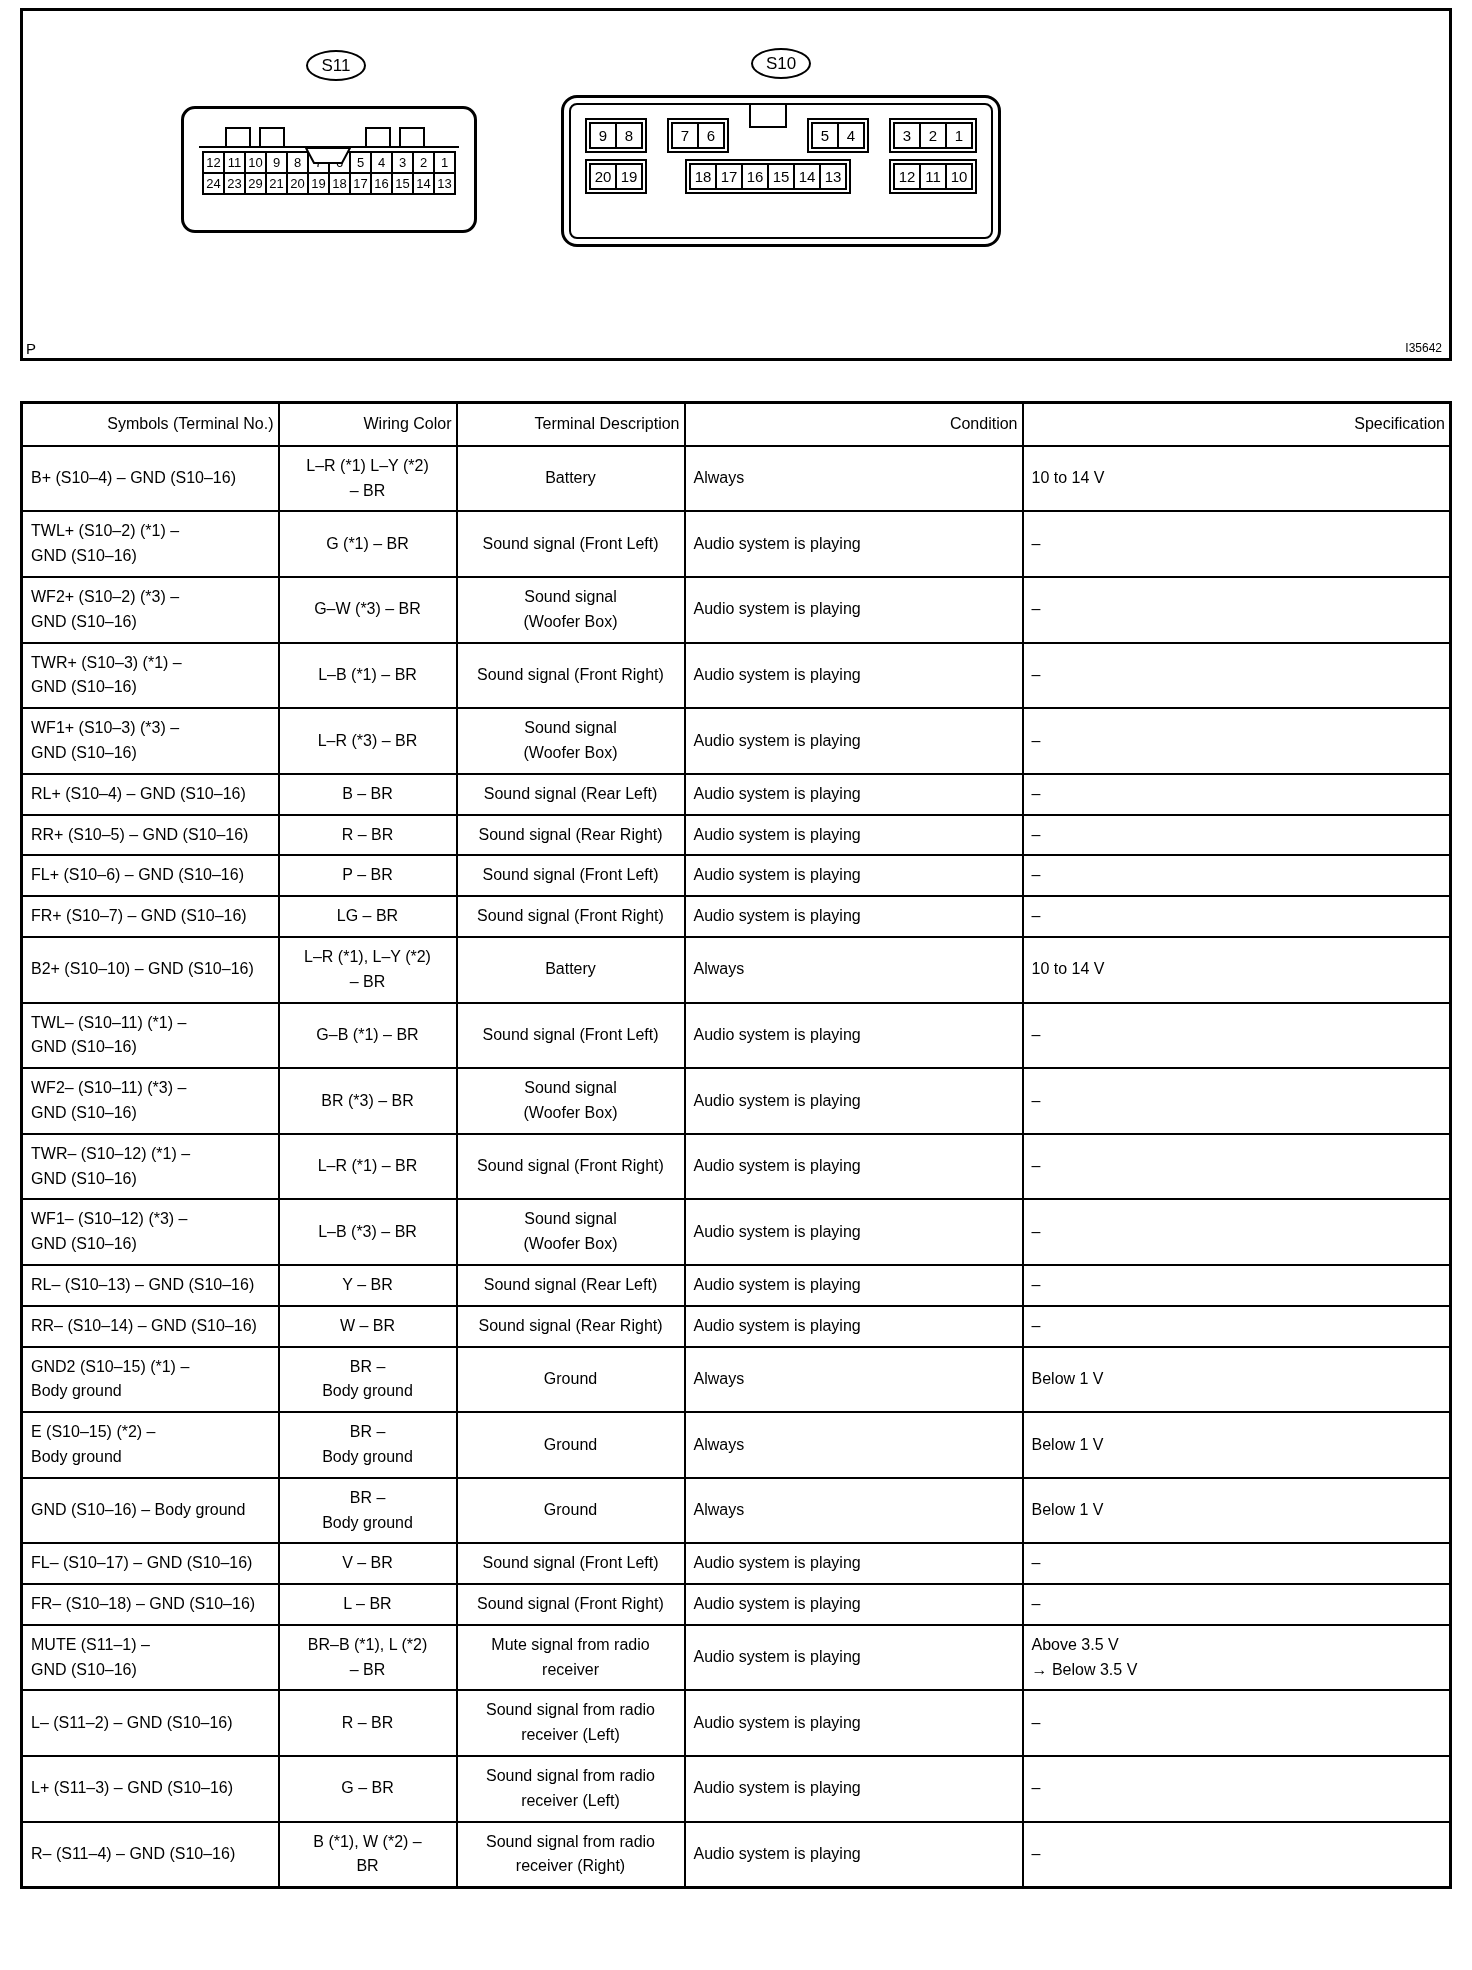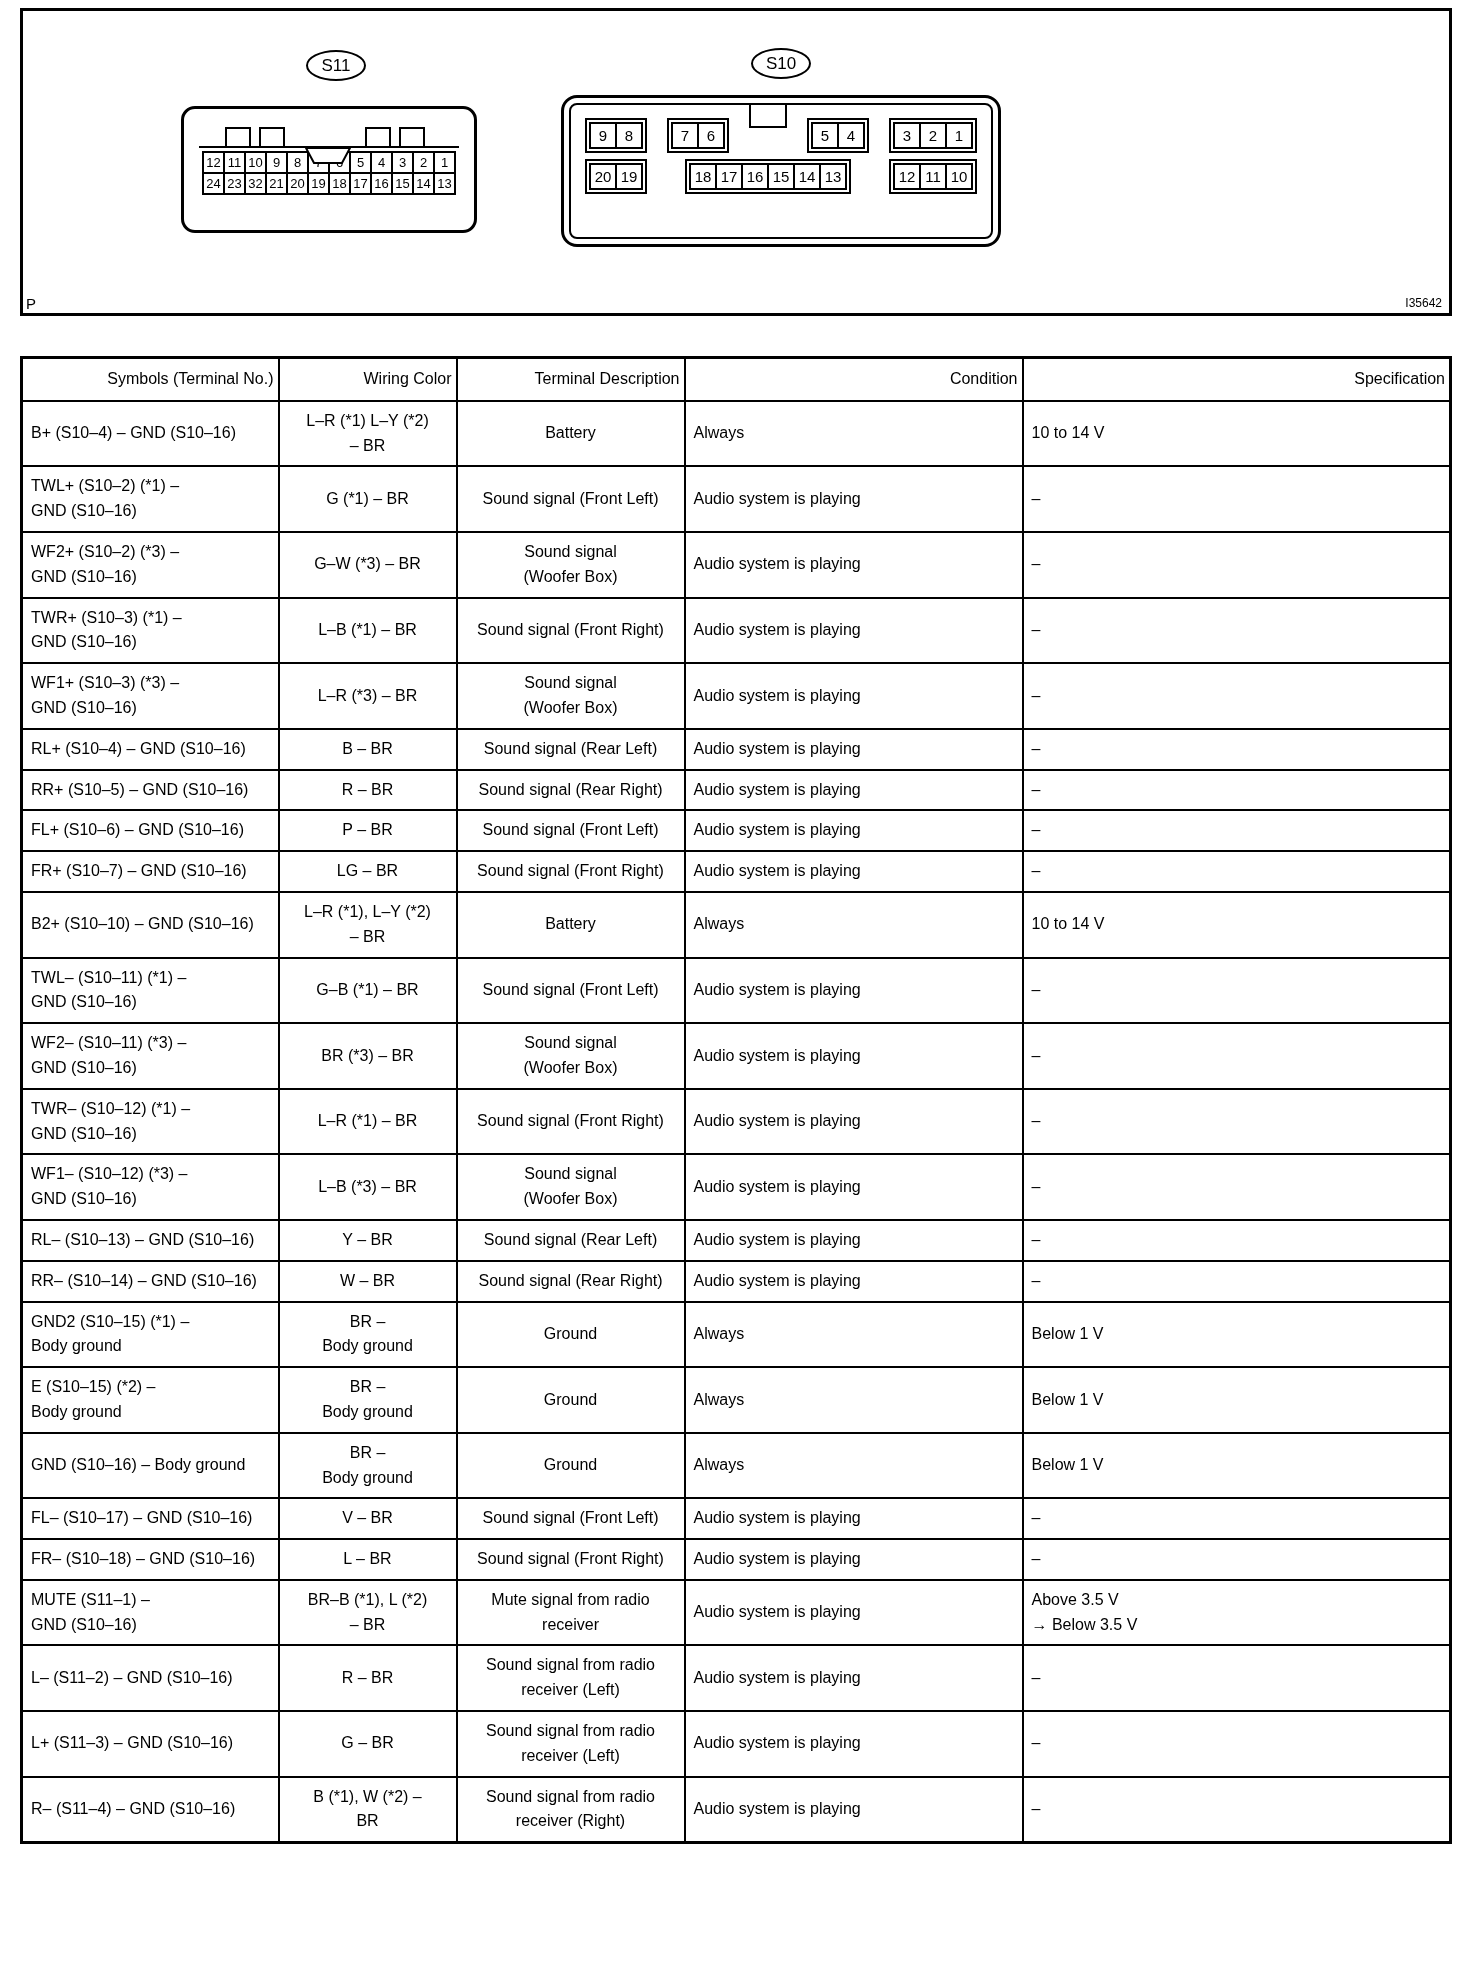--- a/index.html
+++ b/index.html
@@ -7,21 +7,21 @@
   body {
     width: 1472px;
     color: #000;
     font-family: "Liberation Sans", "DejaVu Sans", sans-serif;
   }
   .page { padding: 8px 20px 24px 20px; }
 
   
   .figure {
     position: relative;
-    height: 308px;
+    height: 353px;
     border: 3px solid #000;
     background: #fff;
   }
   .oval-label {
     position: absolute;
     width: 60px; height: 31px;
     border: 2.5px solid #000;
     border-radius: 50%;
     display: flex; align-items: center; justify-content: center;
     font-size: 17px;
@@ -144,21 +144,21 @@
             <div class="pin-cell s11-cell">6</div>
             <div class="pin-cell s11-cell">5</div>
             <div class="pin-cell s11-cell">4</div>
             <div class="pin-cell s11-cell">3</div>
             <div class="pin-cell s11-cell">2</div>
             <div class="pin-cell s11-cell">1</div>
           </div>
           <div class="pin-row">
             <div class="pin-cell s11-cell">24</div>
             <div class="pin-cell s11-cell">23</div>
-            <div class="pin-cell s11-cell">32</div>
+            <div class="pin-cell s11-cell">29</div>
             <div class="pin-cell s11-cell">21</div>
             <div class="pin-cell s11-cell">20</div>
             <div class="pin-cell s11-cell">19</div>
             <div class="pin-cell s11-cell">18</div>
             <div class="pin-cell s11-cell">17</div>
             <div class="pin-cell s11-cell">16</div>
             <div class="pin-cell s11-cell">15</div>
             <div class="pin-cell s11-cell">14</div>
             <div class="pin-cell s11-cell">13</div>
           </div>

